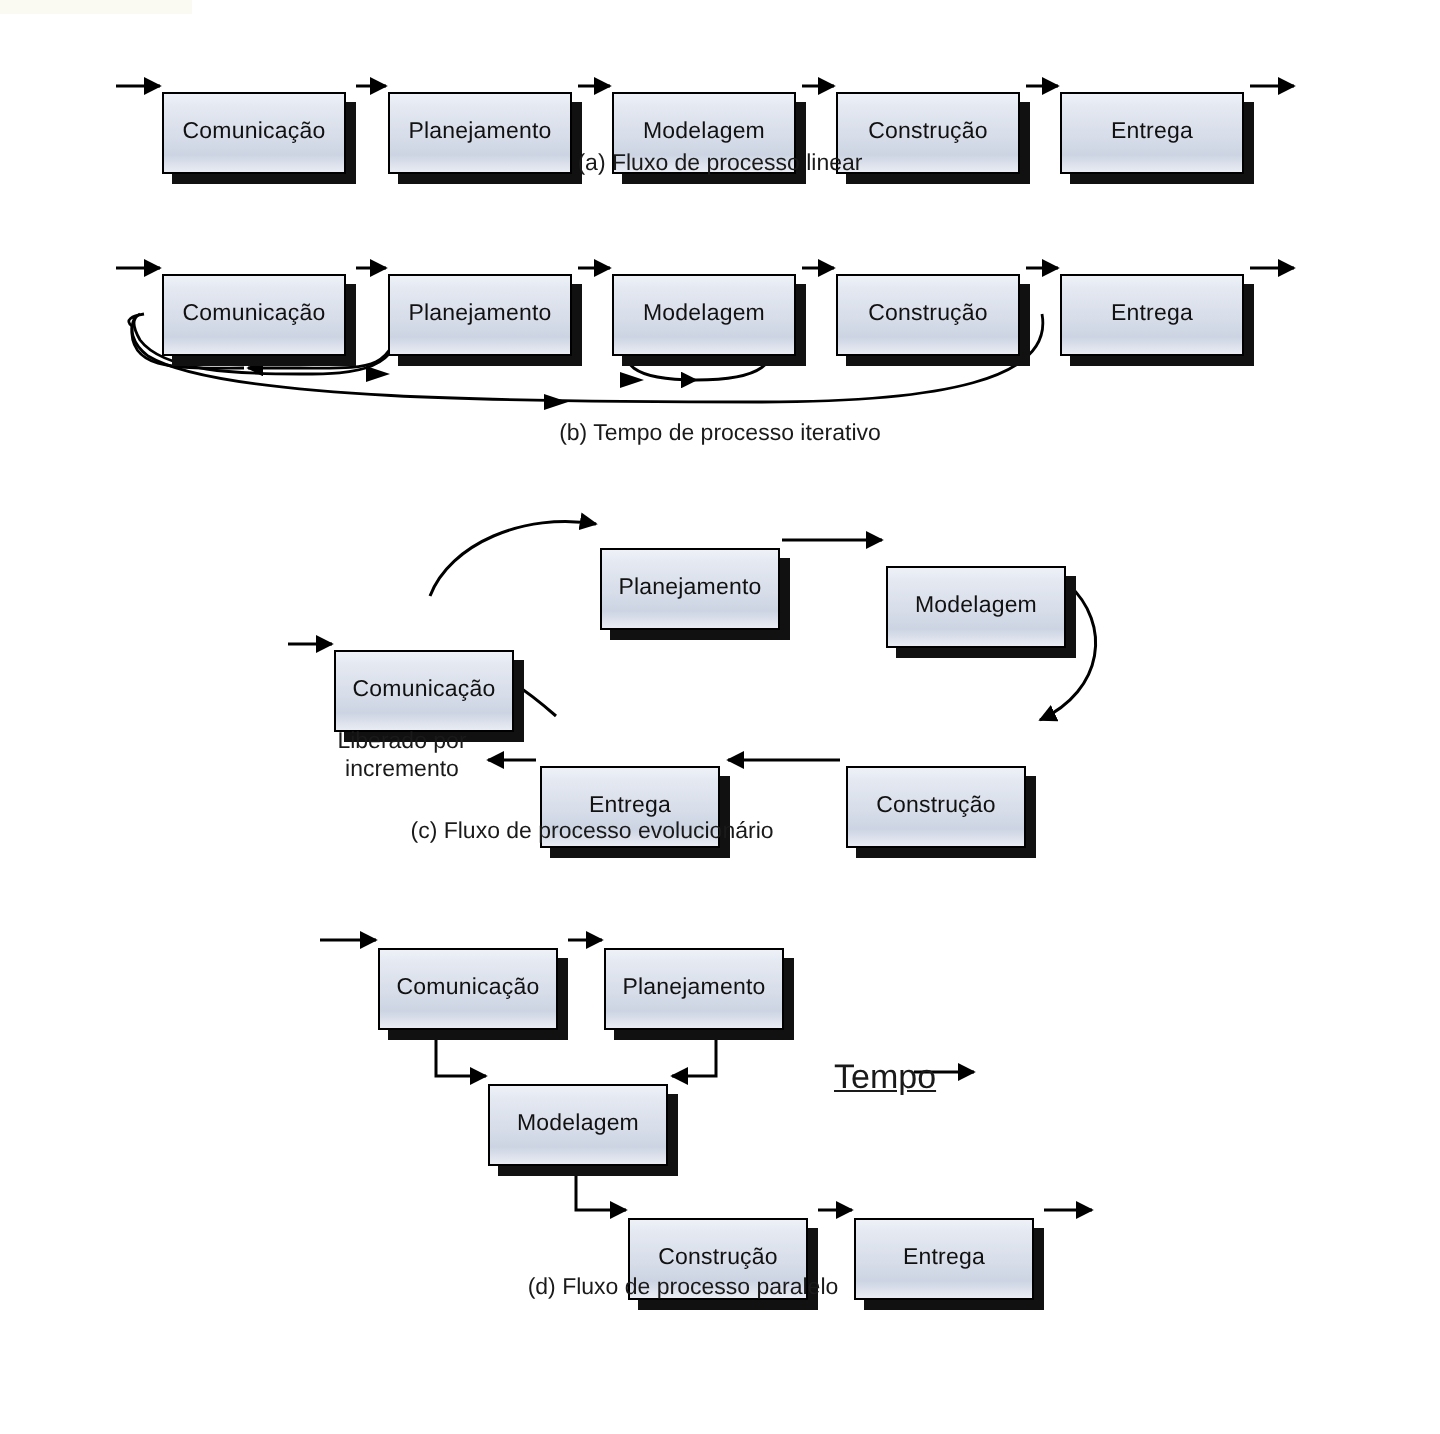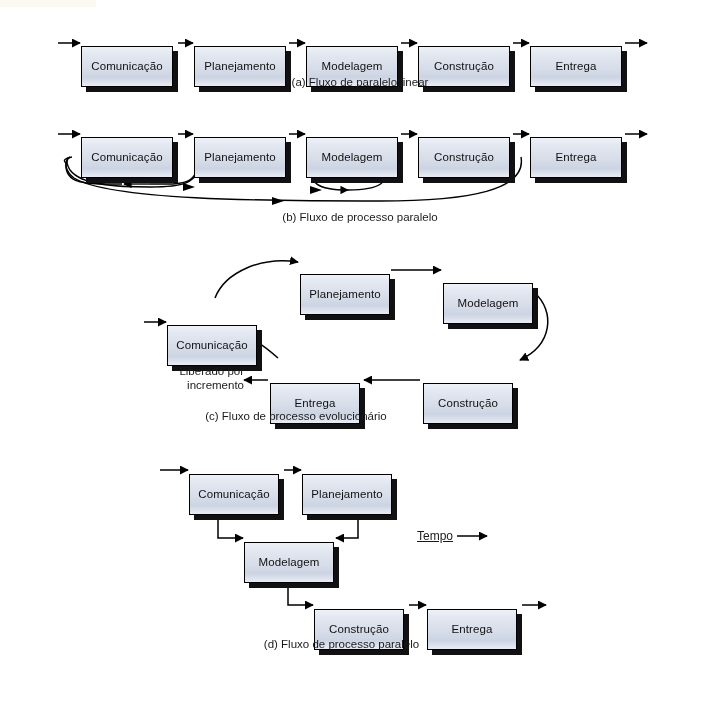--- a/index.html
+++ b/index.html
@@ -70,21 +70,21 @@
   .side-label {
     position: absolute;
     font-size: 11.5px;
     color: #1a1a1a;
     text-align: center;
     line-height: 1.25;
     white-space: nowrap;
   }
   .axis-label {
     position: absolute;
-    font-size: 12px;
+    font-size: 17px;
     color: #1a1a1a;
     white-space: nowrap;
     text-decoration: underline;
   }
 </style>
 </head>
 <body>
 
 <div id="figure">
 
@@ -176,55 +176,55 @@
   </div>
   <div class="node" style="left:306px; top:22px; width:92px; height:41px;">
     <span class="node-label">Modelagem</span>
   </div>
   <div class="node" style="left:418px; top:22px; width:92px; height:41px;">
     <span class="node-label">Construção</span>
   </div>
   <div class="node" style="left:530px; top:22px; width:92px; height:41px;">
     <span class="node-label">Entrega</span>
   </div>
-  <div class="caption" style="left:0px; top:76px; width:720px;">(a) Fluxo de paralelo linear</div>
+  <div class="caption" style="left:0px; top:76px; width:720px;">(a) Fluxo de processo linear</div>
 
   <div class="node" style="left:81px; top:113px; width:92px; height:41px;">
     <span class="node-label">Comunicação</span>
   </div>
   <div class="node" style="left:194px; top:113px; width:92px; height:41px;">
     <span class="node-label">Planejamento</span>
   </div>
   <div class="node" style="left:306px; top:113px; width:92px; height:41px;">
     <span class="node-label">Modelagem</span>
   </div>
   <div class="node" style="left:418px; top:113px; width:92px; height:41px;">
     <span class="node-label">Construção</span>
   </div>
   <div class="node" style="left:530px; top:113px; width:92px; height:41px;">
     <span class="node-label">Entrega</span>
   </div>
-  <div class="caption" style="left:0px; top:211px; width:720px;">(b) Fluxo de processo paralelo</div>
+  <div class="caption" style="left:0px; top:211px; width:720px;">(b) Tempo de processo iterativo</div>
 
   <div class="node" style="left:300px; top:250px; width:90px; height:41px;">
     <span class="node-label">Planejamento</span>
   </div>
   <div class="node" style="left:443px; top:259px; width:90px; height:41px;">
     <span class="node-label">Modelagem</span>
   </div>
   <div class="node" style="left:167px; top:301px; width:90px; height:41px;">
     <span class="node-label">Comunicação</span>
   </div>
   <div class="node" style="left:423px; top:359px; width:90px; height:41px;">
     <span class="node-label">Construção</span>
   </div>
   <div class="node" style="left:270px; top:359px; width:90px; height:41px;">
     <span class="node-label">Entrega</span>
   </div>
-  <div class="side-label" style="left:158px; top:364px; width:86px;text-align:right;">
+  <div class="side-label" style="left:158px; top:364px; width:86px;">
     <span>Liberado por</span><br>
     <span>incremento</span>
   </div>
   <div class="caption" style="left:0px; top:410px; width:592px;">(c) Fluxo de processo evolucionário</div>
 
   <div class="node" style="left:189px; top:450px; width:90px; height:41px;">
     <span class="node-label">Comunicação</span>
   </div>
   <div class="node" style="left:302px; top:450px; width:90px; height:41px;">
     <span class="node-label">Planejamento</span>

